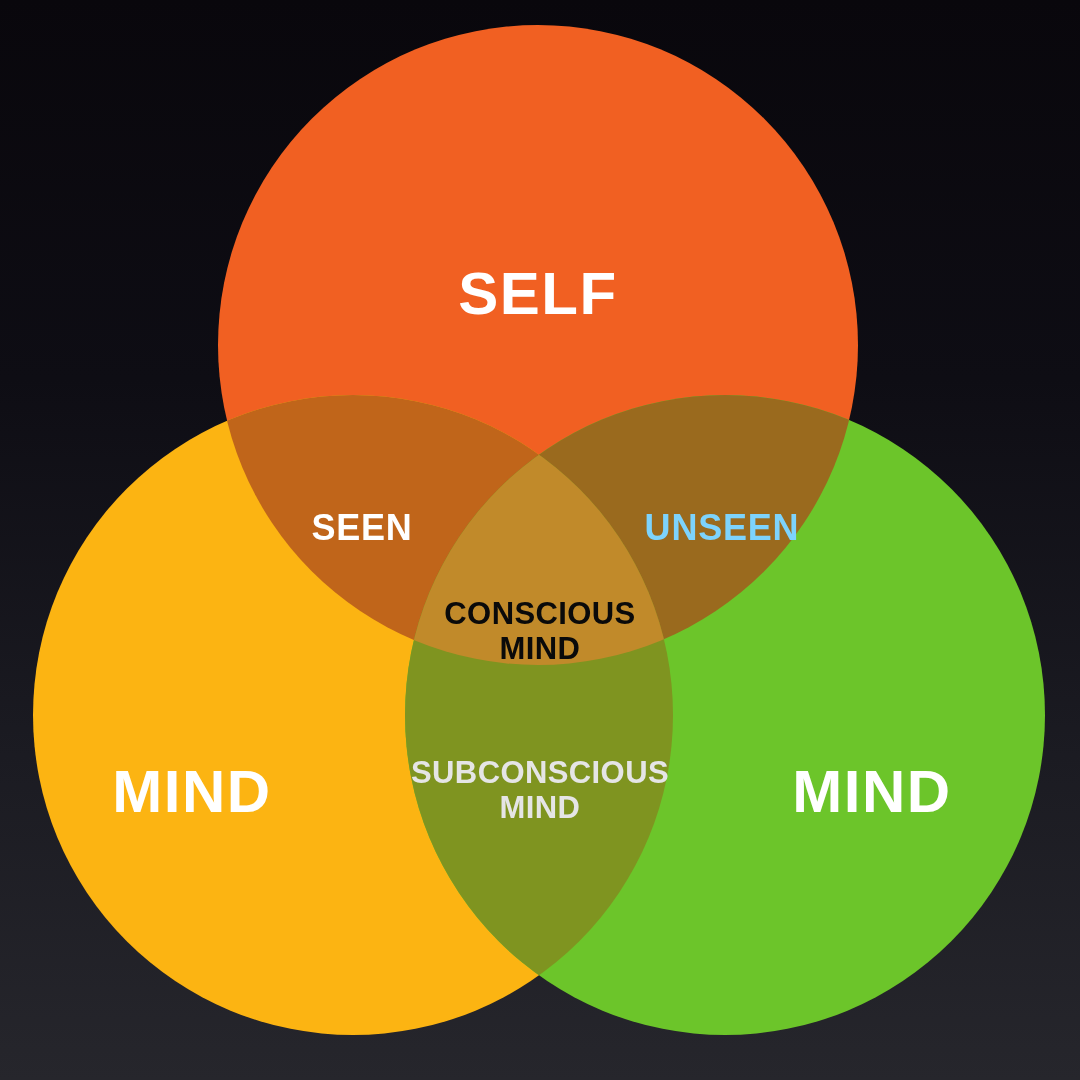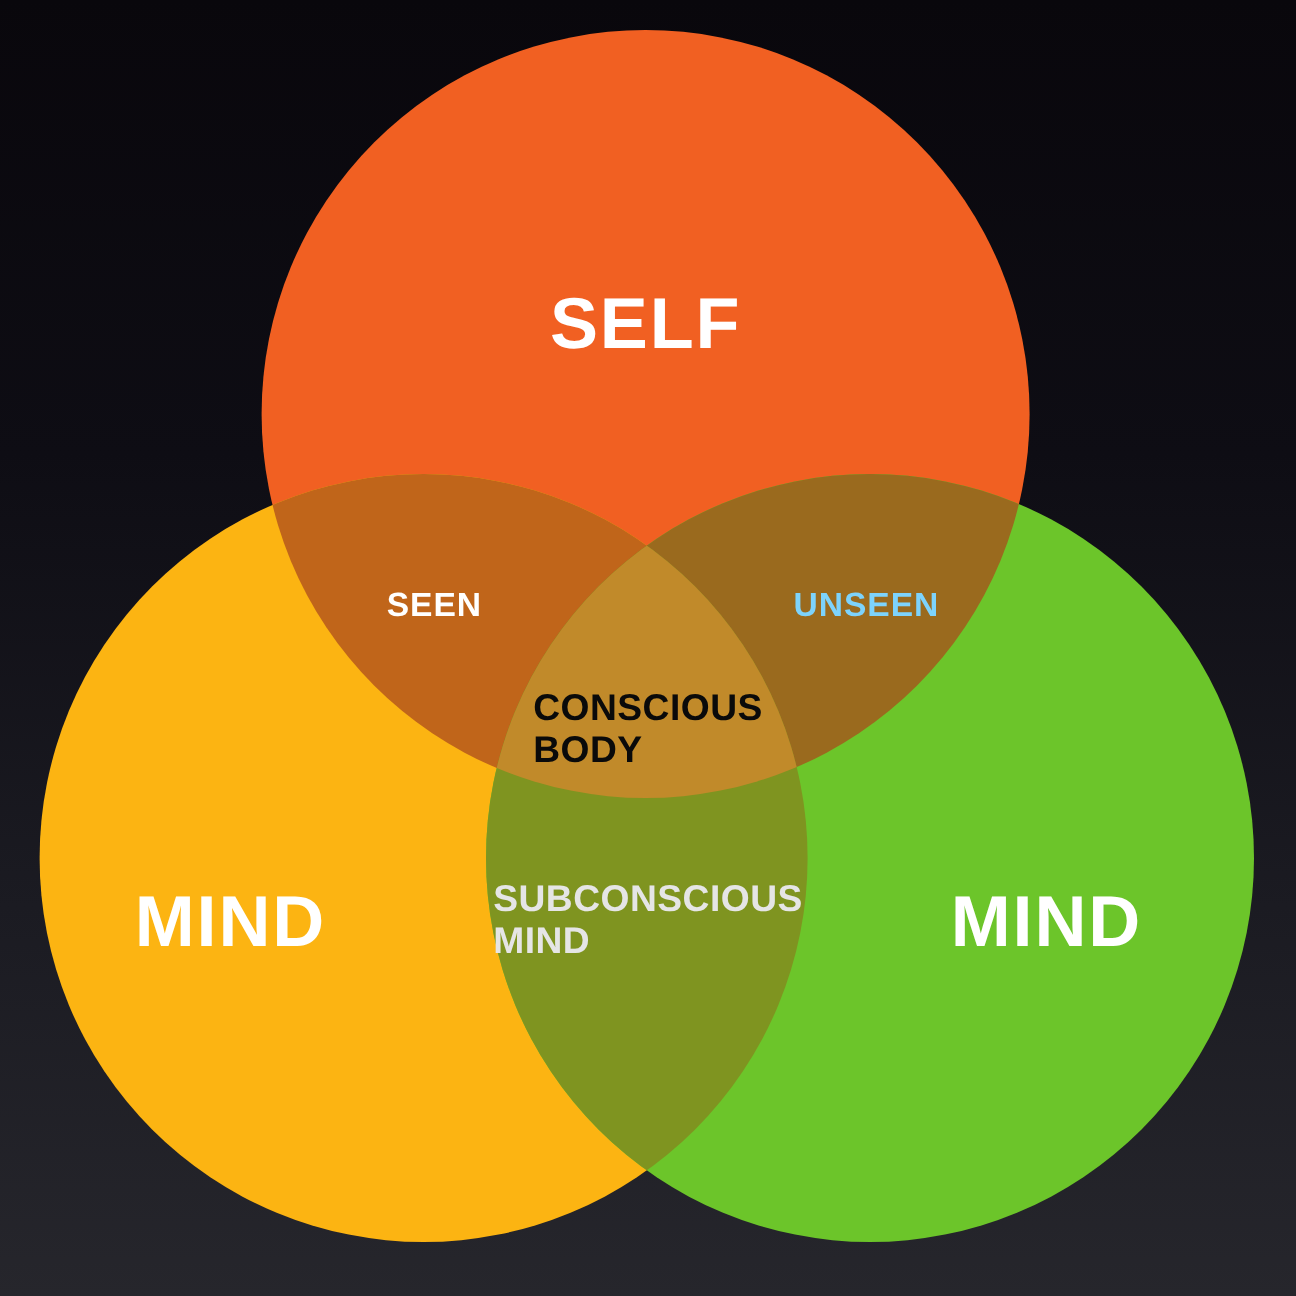--- a/index.html
+++ b/index.html
@@ -29,35 +29,37 @@
   svg#venn {
     position: absolute;
     top: 0;
     left: 0;
     width: 1080px;
     height: 1080px;
     display: block;
   }
   .lbl {
     position: absolute;
+    text-align: center;
     white-space: pre-line;
     font-family: "Liberation Sans", sans-serif;
     font-weight: bold;
     letter-spacing: 0.5px;
     line-height: 1.06;
     transform: translate(-50%, -50%);
     pointer-events: none;
+    margin-top: 24px;
   }
   .lbl-major {
     font-size: 60px;
     color: #ffffff;
     letter-spacing: 1.5px;
   }
   .lbl-pair {
-    font-size: 28px;
+    font-size: 36px;
     color: #ffffff;
     letter-spacing: 0.8px;
   }
   .lbl-dark {
     font-size: 31px;
     color: #0a0a0a;
     letter-spacing: 0.4px;
     line-height: 1.12;
   }
 </style>
@@ -103,14 +105,14 @@
 
   <div class="lbl lbl-major" id="lab-self" style="left: 538px; top: 270px;">SELF</div>
   <div class="lbl lbl-major" id="lab-body" style="left: 192px; top: 768px;">MIND</div>
   <div class="lbl lbl-major" id="lab-mind" style="left: 872px; top: 768px;">MIND</div>
 
   <div class="lbl lbl-pair" id="lab-seen" style="left: 362px; top: 504px; color: rgb(255, 255, 255);">SEEN</div>
   <div class="lbl lbl-pair" id="lab-unseen" style="left: 722px; top: 504px; color: #7dd3fc;">UNSEEN</div>
   <div class="lbl lbl-dark" id="lab-subconscious" style="left: 540px; top: 767px; color: #e5e5e5;">SUBCONSCIOUS
 MIND</div>
   <div class="lbl lbl-dark" id="lab-conscious" style="left: 540px; top: 608px; color: rgb(10, 10, 10);">CONSCIOUS
-BODY</div>
+MIND</div>
 </div>
 
 </body></html>

